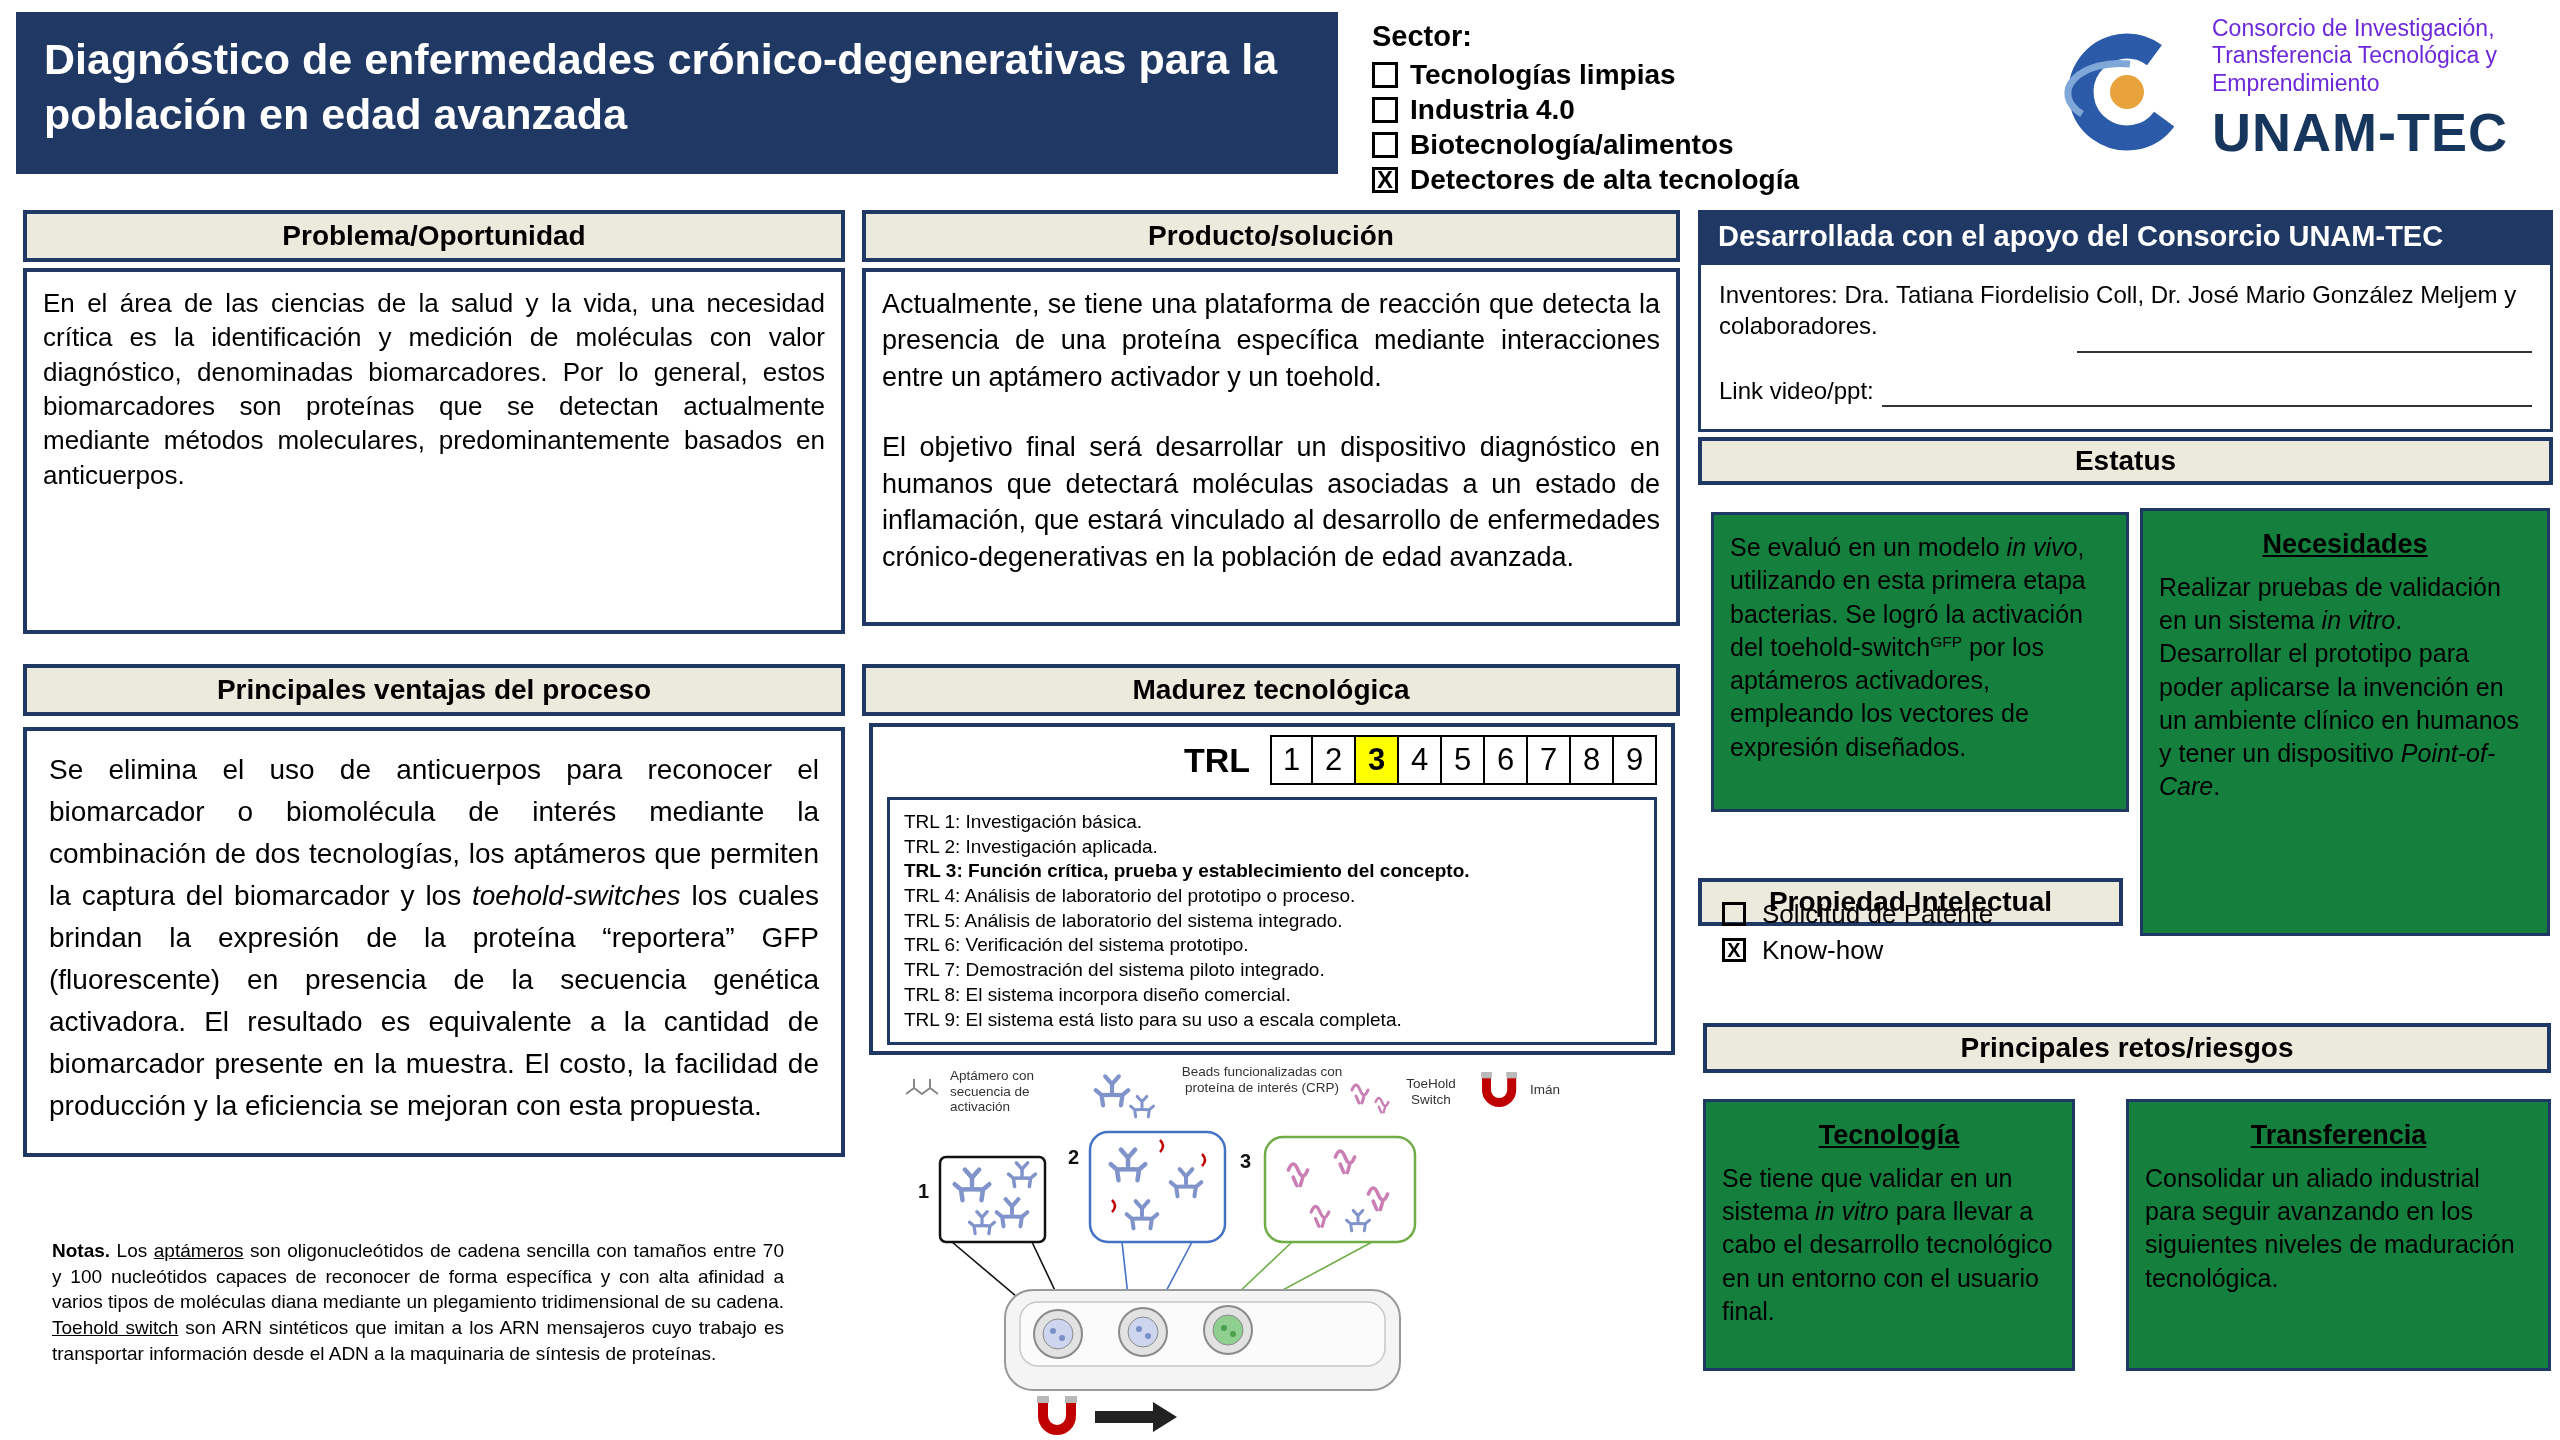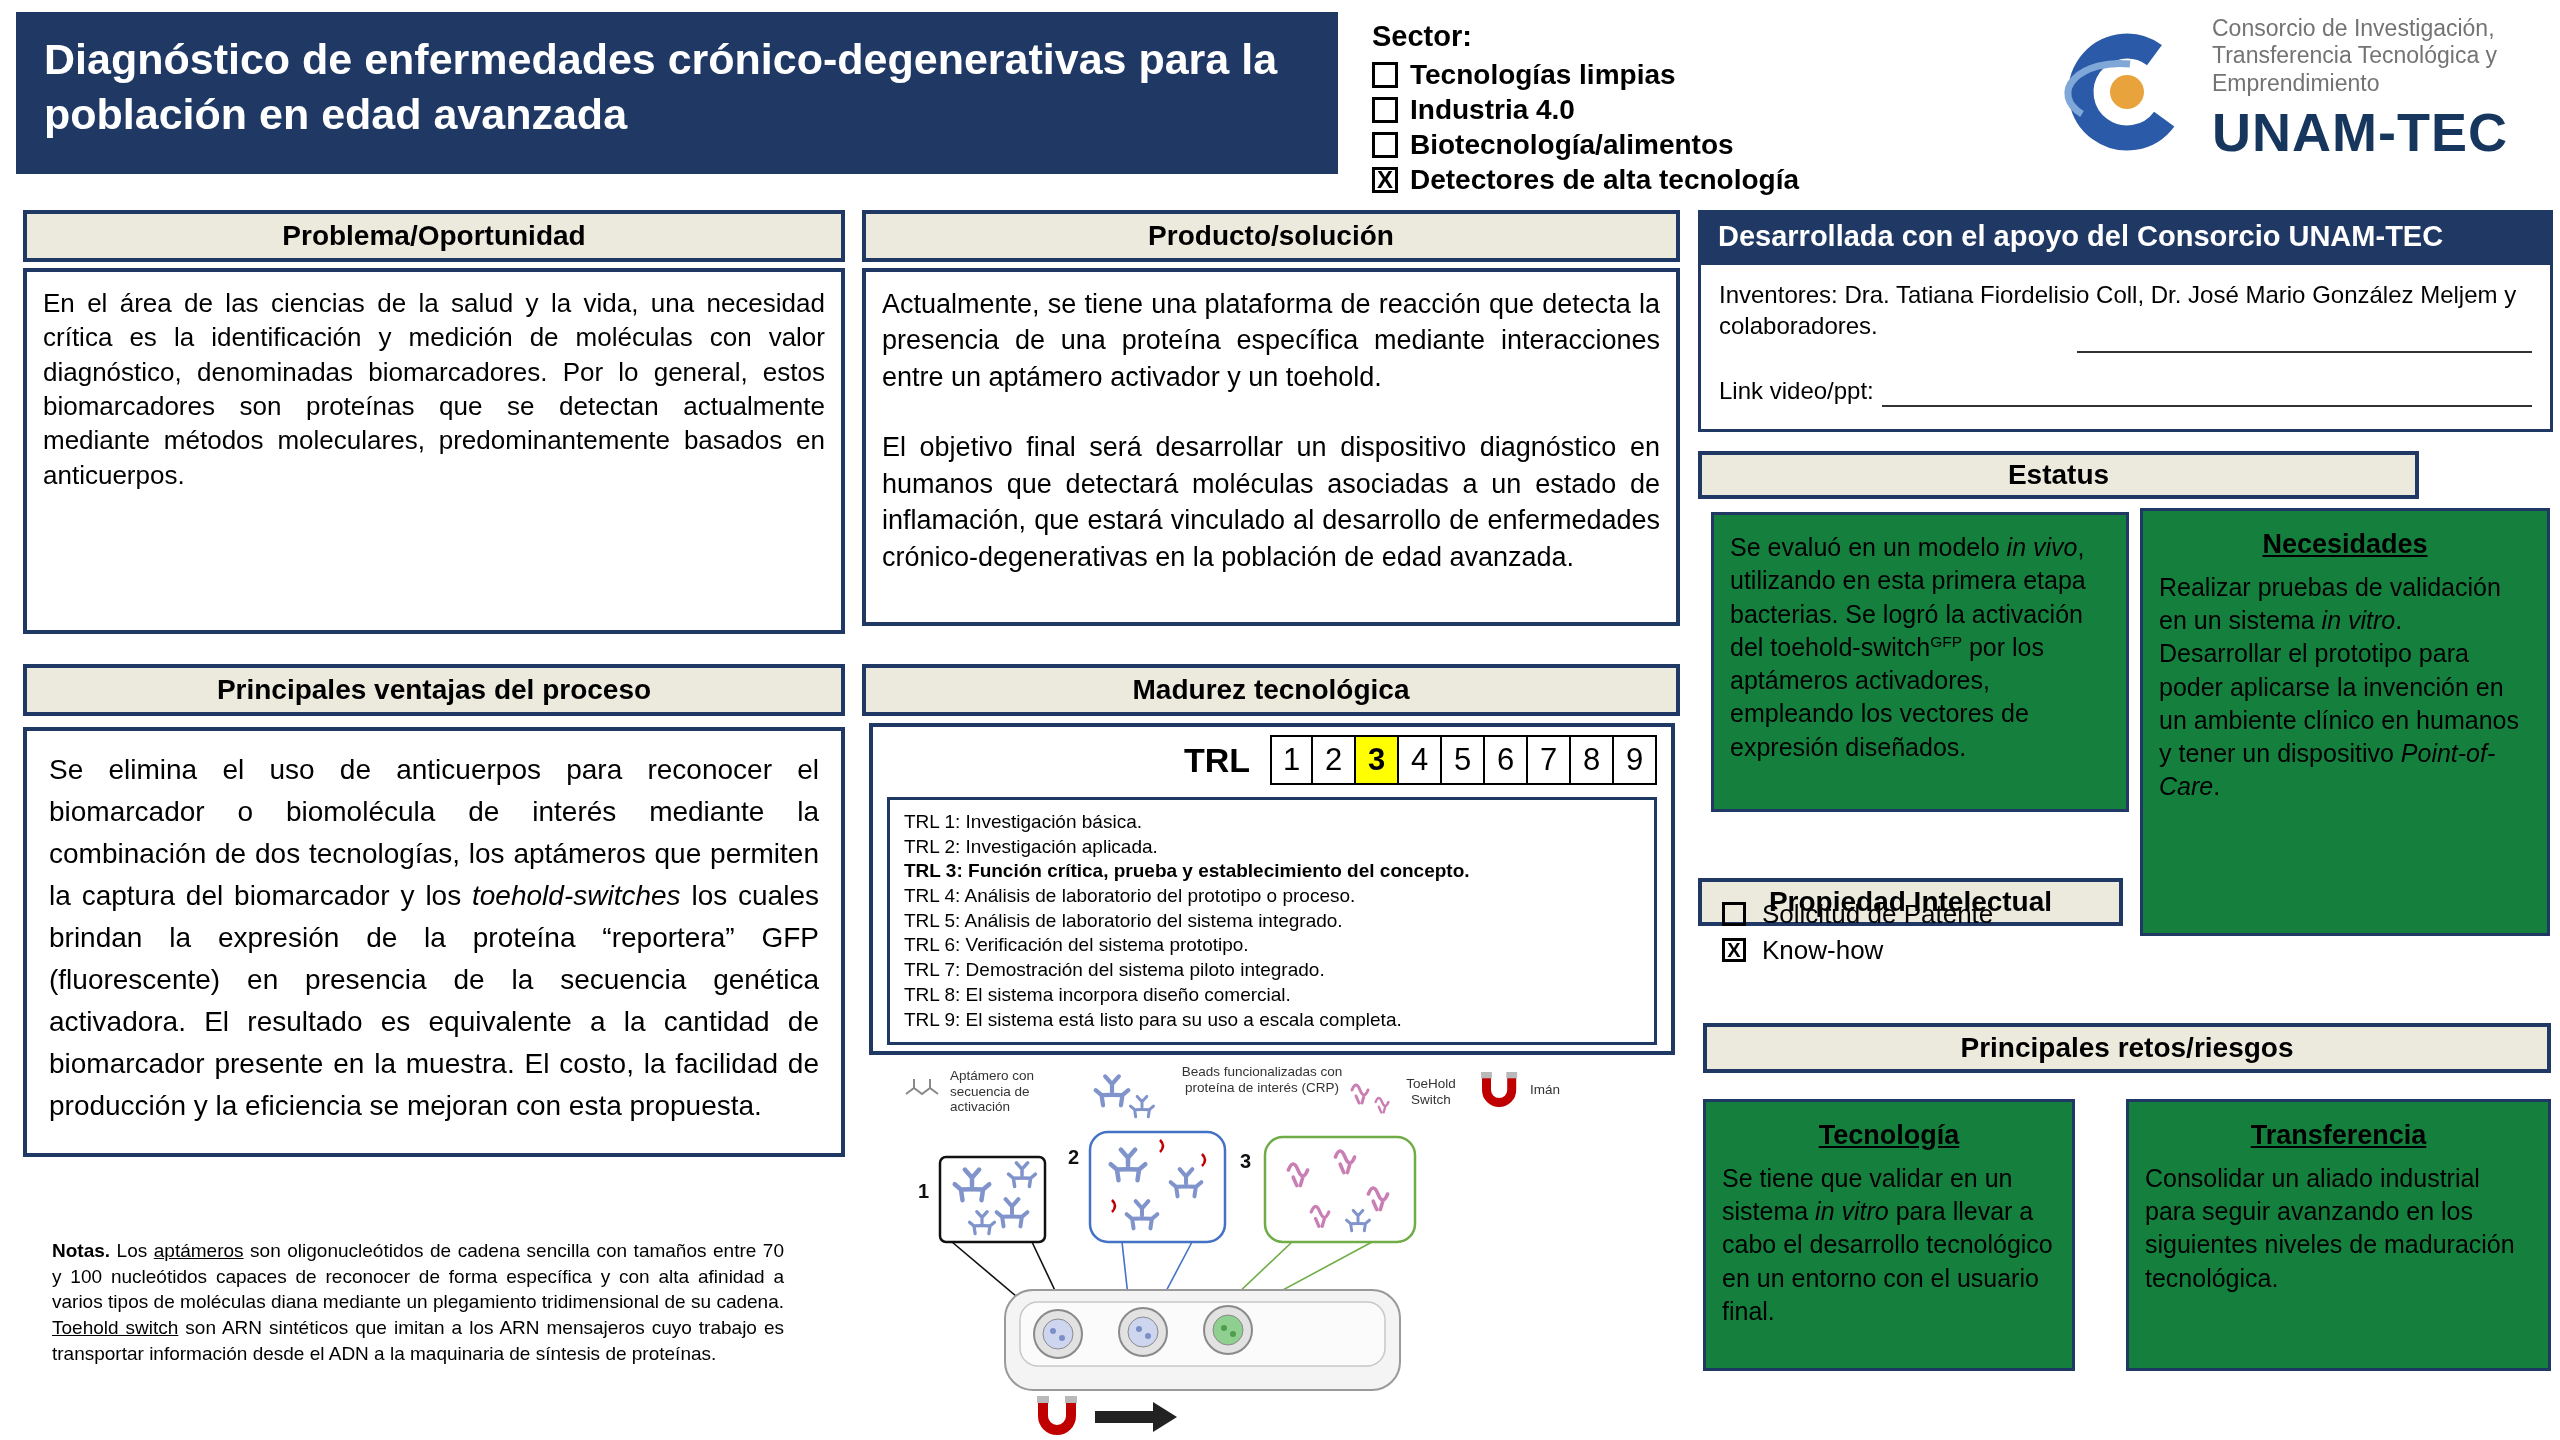--- a/index.html
+++ b/index.html
@@ -25,21 +25,21 @@
   .checkbox{
     width:26px; height:26px; border:3px solid #000; background:#fff; flex:0 0 auto;
     display:flex; align-items:center; justify-content:center;
     font-weight:700; font-size:24px; line-height:1;
   }
   .checkbox[data-checked="true"]::after{ content:"X"; }
 
   
   .logo{ position:absolute; left:2052px; top:14px; width:500px; display:flex; align-items:center; gap:10px; }
   .logo-text{ display:flex; flex-direction:column; }
-  .logo-org{ font-size:23px; line-height:1.18; color:#737373; max-width:330px; }
+  .logo-org{ font-size:23px; line-height:1.18; color:#6d28d9; max-width:330px; }
   .logo-name{ font-size:54px; font-weight:700; color:#17365d; letter-spacing:1px; margin-top:4px; }
 
   
   .sec-hdr{
     position:absolute; border:4px solid #1f3864; background:#ece9dd;
     display:flex; align-items:center; justify-content:center;
     font-weight:700; font-size:28px;
   }
   .body-box{
     position:absolute; border:4px solid #1f3864; background:#fff;
@@ -93,21 +93,21 @@
     font-weight:700; font-size:29px; padding-left:20px;
   }
   .inv-box{
     position:absolute; left:1698px; top:262px; width:855px; height:170px;
     border:3px solid #1f3864; background:#fff; padding:14px 18px; font-size:24px; line-height:1.3;
   }
   .inv-line{ width:56%; margin-left:auto; border-bottom:2px solid #333; margin-top:10px; }
   .link-row{ display:flex; align-items:flex-end; gap:8px; margin-top:22px; }
   .link-line{ flex:1; border-bottom:2px solid #333; height:22px; }
 
-  .hdr-estatus{ left:1698px; top:437px; width:721px; height:48px;margin-top:14px; }
+  .hdr-estatus{ left:1698px; top:437px; width:855px; height:48px; }
   .rt-box{ position:absolute; border:3px solid #1f3864; background:#15803d; padding:16px 16px; font-size:25px; line-height:1.33; }
   .box-status{ left:1711px; top:512px; width:418px; height:300px; }
   .box-needs{ left:2140px; top:508px; width:410px; height:428px; }
   .rt-title{ text-align:center; font-weight:700; text-decoration:underline; font-size:27px; margin-bottom:8px; }
 
   .hdr-pi{ left:1698px; top:834px; width:425px; height:48px;margin-top:44px; }
   .pi-items{ position:absolute; left:1722px; top:896px; width:430px; }
   .pi-item{ display:flex; align-items:center; gap:16px; height:36px; font-size:26px; }
   .checkbox-sm{
     width:24px; height:24px; border:3px solid #000; flex:0 0 auto;

